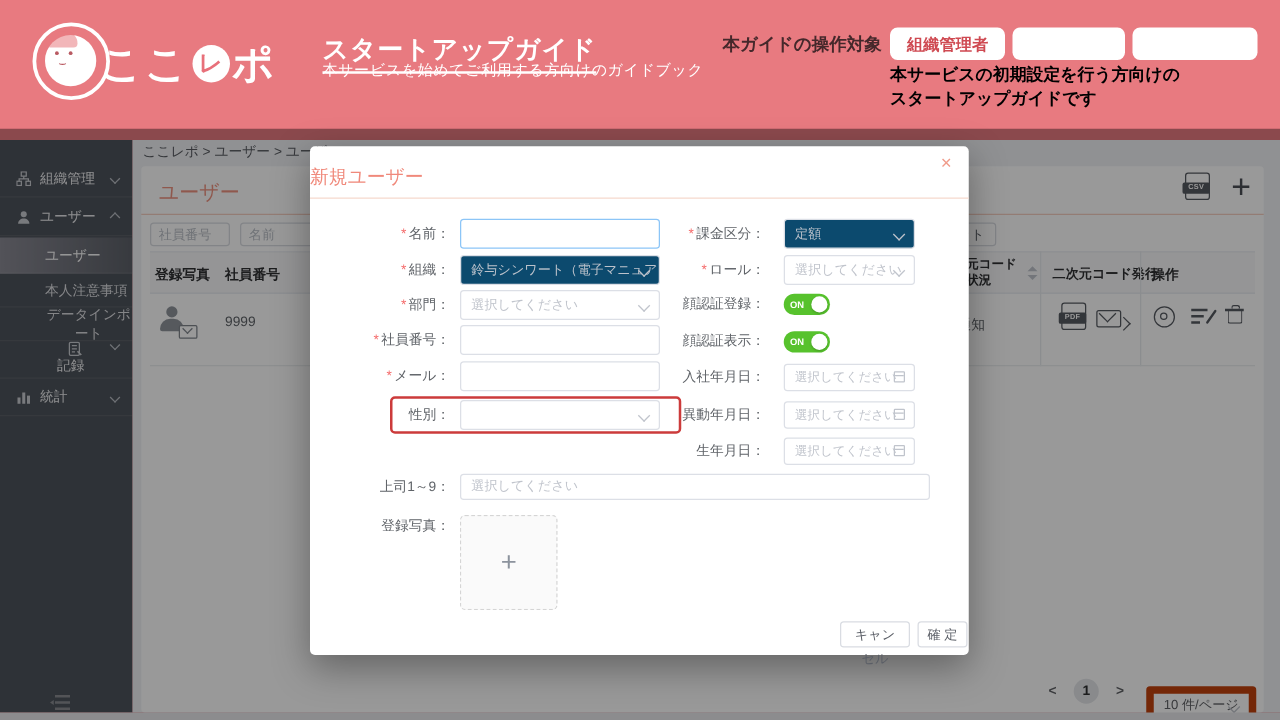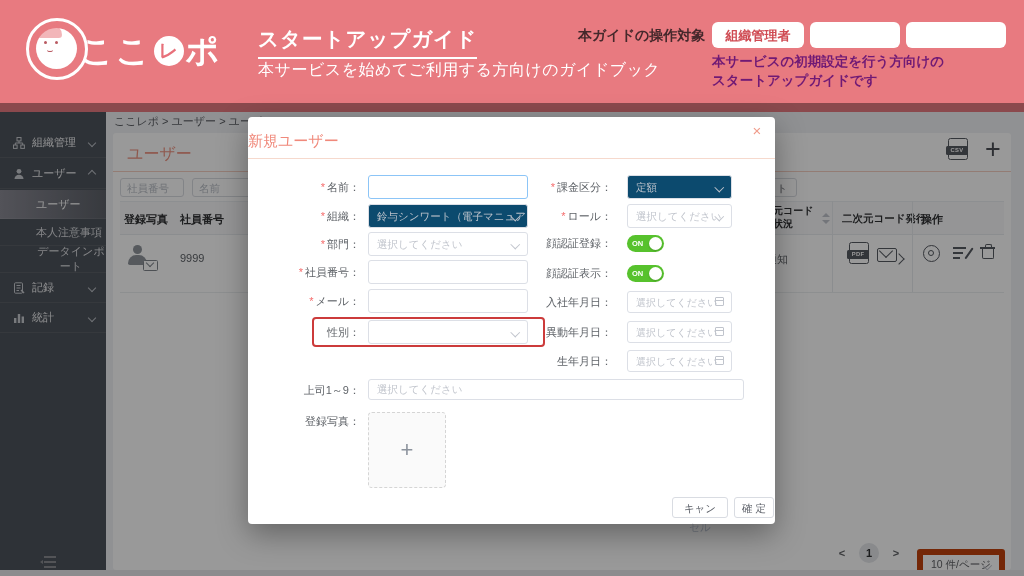--- a/index.html
+++ b/index.html
@@ -8,24 +8,24 @@
   
   .header{position:absolute;left:0;top:0;width:1024px;height:103px;background:#e87a80;}
   .mascot{position:absolute;left:26px;top:18px;width:62px;height:62px;border:3.5px solid #fff;border-radius:50%;box-sizing:border-box;}
   .mascot .face{position:absolute;left:7px;top:7px;width:41px;height:41px;background:#fff;border-radius:50%;}
   .mascot .hair{position:absolute;left:8px;top:4px;width:25px;height:13px;background:#e87a80;border-radius:12px 12px 4px 4px;opacity:.55;}
   .mascot .eye{position:absolute;top:20px;width:3px;height:3px;background:#b95a62;border-radius:50%;}
   .mascot .mouth{position:absolute;left:18px;top:27px;width:6px;height:3px;border-bottom:1.5px solid #b95a62;border-radius:50%;}
   .logo-text{position:absolute;left:80px;top:29px;color:#fff;font-size:33px;font-weight:bold;letter-spacing:2px;display:flex;align-items:center;}
   .logo-disc{display:inline-flex;align-items:center;justify-content:center;width:30px;height:30px;background:#fff;border-radius:50%;color:#e8707a;font-size:19px;letter-spacing:0;margin:0 2px;transform:translateY(-1px);}
   .guide-title{position:absolute;left:258px;top:25px;color:#fff;font-size:20.5px;font-weight:bold;letter-spacing:1px;padding-bottom:4px;border-bottom:2.5px solid #fff;}
-  .guide-sub{position:absolute;left:258px;top:60px;color:#fff;font-size:16px;letter-spacing:.5px;text-align:center;}
+  .guide-sub{position:absolute;left:258px;top:48px;color:#fff;font-size:12px;letter-spacing:.5px;text-align:center;}
   .target-label{position:absolute;left:578px;top:27px;color:#45282b;font-size:14px;font-weight:bold;}
   .hbtn{position:absolute;top:22px;height:26px;background:#fff;border-radius:6px;border:none;font-size:13px;font-weight:bold;color:#cf4a52;line-height:26px;text-align:center;}
-  .target-desc{position:absolute;left:712px;top:53px;color:#701a75;font-size:13.5px;font-weight:bold;line-height:1.4;}
+  .target-desc{position:absolute;left:712px;top:53px;color:#000000;font-size:13.5px;font-weight:bold;line-height:1.4;font-family:Liberation Mono, monospace;}
   
   .app{position:absolute;left:0;top:103px;width:1024px;height:473px;}
   .pink-strip{position:absolute;left:0;top:0;width:1024px;height:9px;background:#e87a80;}
   .sidebar{position:absolute;left:0;top:9px;width:106px;height:458px;background:#4e545c;}
   .main{position:absolute;left:106px;top:9px;width:918px;height:458px;background:#f0f2f5;}
   .bottom-strip{position:absolute;left:0;top:467px;width:1024px;height:6px;background:#e9eaed;}
   .snav{position:absolute;left:0;width:106px;box-sizing:border-box;display:flex;align-items:center;color:#edeef0;font-size:11px;border-bottom:1px solid rgba(255,255,255,.07);cursor:pointer;}
   .snav .lbl{margin-left:7px;}
   .snav-sub{padding-left:36px;color:#dddee2;}
   .snav-active{background:linear-gradient(90deg,#8a8a94 0%,#5d6169 100%);color:#fff;}
@@ -168,21 +168,21 @@
       </div>
       <div class="snav snav-sub snav-active" style="top:78px;height:29px;">
         <span>ユーザー</span>
       </div>
       <div class="snav snav-sub" style="top:107px;height:27px;">
         <span>本人注意事項</span>
       </div>
       <div class="snav snav-sub" style="top:134px;height:27px;text-align:center;">
         <span>データインポート</span>
       </div>
-      <div class="snav" style="top:161px;height:30px;">
+      <div class="snav" style="top:161px;height:30px;flex-direction:column;">
         <svg class="sicon" viewBox="0 0 12 12">
             <rect x="1.5" y="0.8" width="8" height="10.4" rx="1" fill="none" stroke="#c9ccd1"></rect>
             <path d="M3.5 3.5h4M3.5 6h4M3.5 8.5h2.5" stroke="#c9ccd1"></path>
             <path d="M8 8l3 3" stroke="#c9ccd1" stroke-width="1.4"></path>
           </svg>
         <span class="lbl">記録</span>
         <i class="chev-s chev-down"></i>
       </div>
       <div class="snav" style="top:191px;height:30px;">
         <svg class="sicon" viewBox="0 0 12 12">

